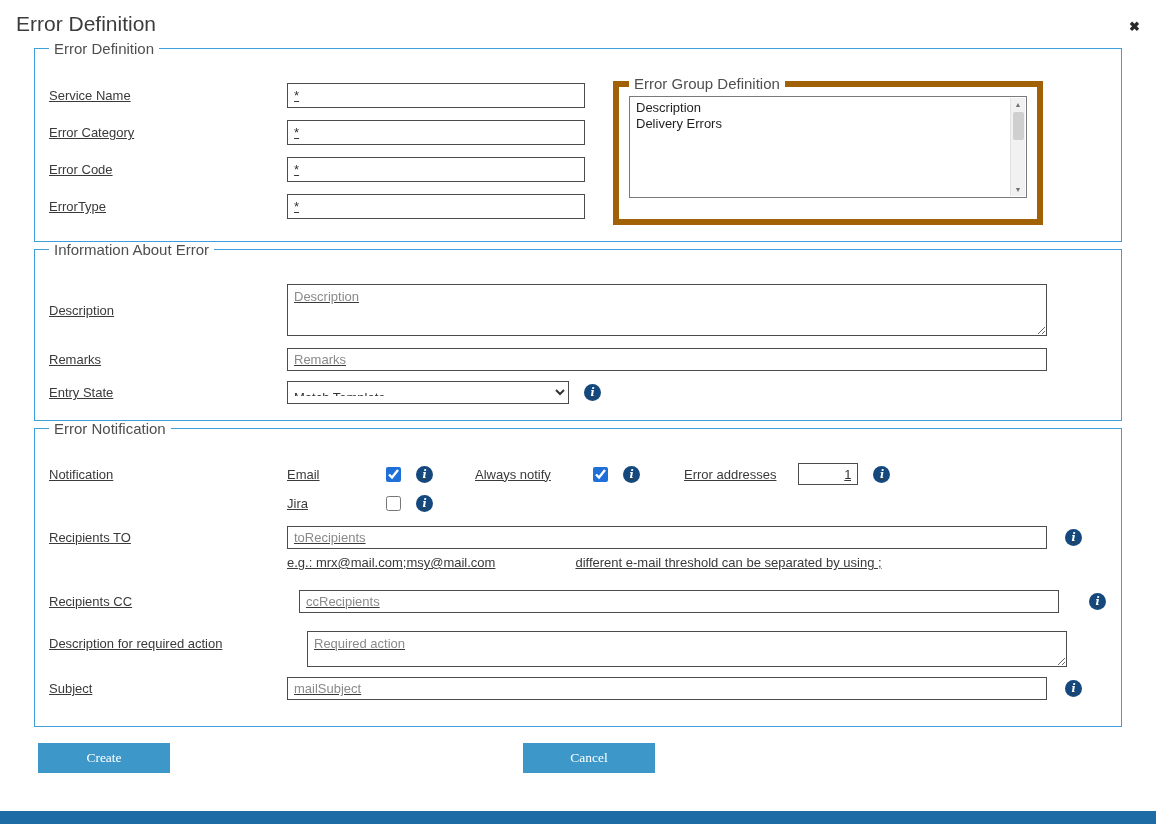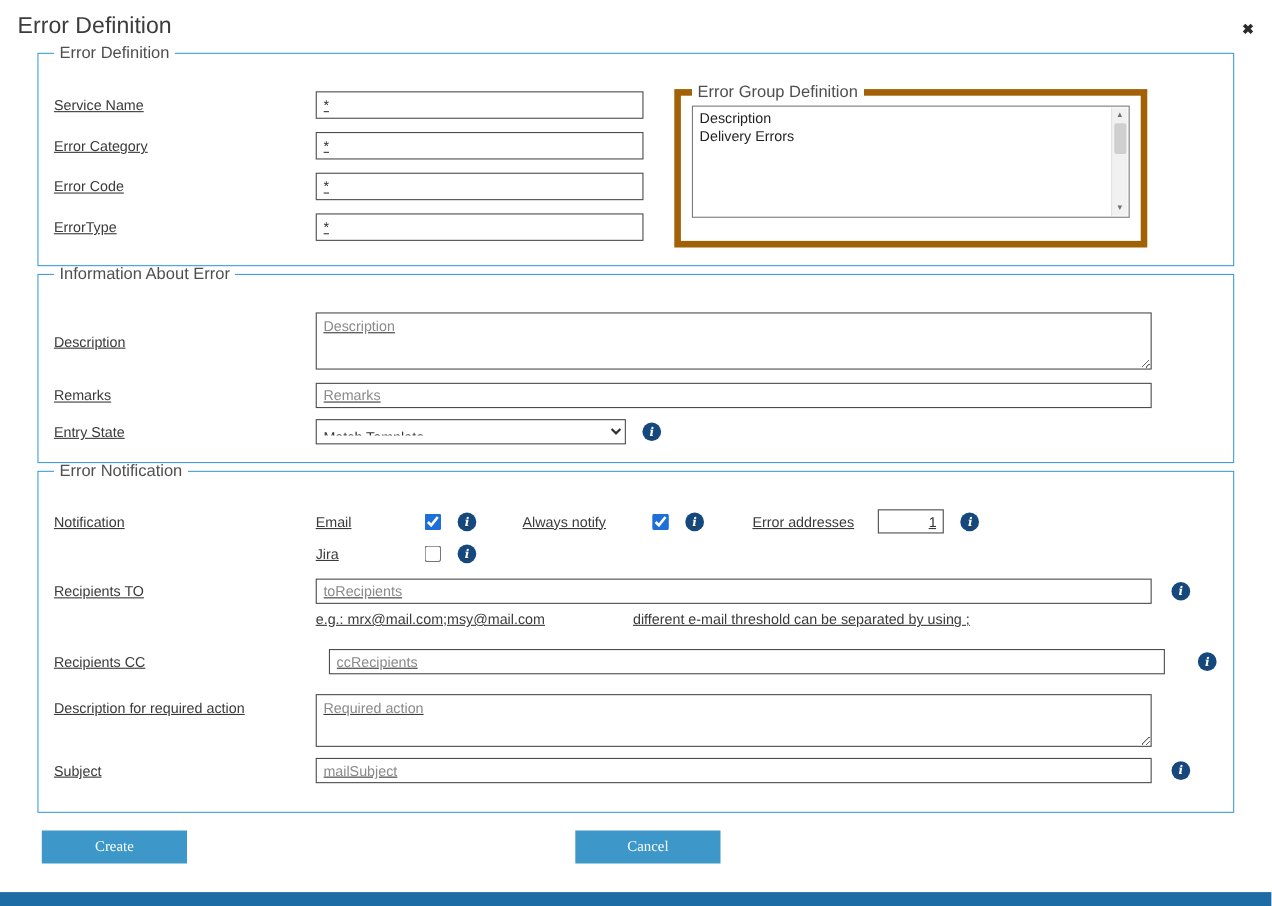--- a/index.html
+++ b/index.html
@@ -29,21 +29,21 @@
 
   input[type=text], textarea, select {
     border:1px solid #4c4c4c; font-family:inherit; font-size:13px;
     color:#333; padding:2px 6px; background:#fff; outline:none;
   }
   ::placeholder { color:#8a8a8a; opacity:1; }
 
   .input-short { width:298px; height:25px; }
   .input-long  { width:760px; height:23px; }
   textarea.desc { width:760px; height:52px; resize:both; padding:4px 6px; }
-  textarea.req  { width:760px; height:48px; resize:both; padding:4px 6px; }
+  textarea.req  { width:760px; height:36px; resize:both; padding:4px 6px; }
   select.entry  { width:282px; height:23px; padding:7px 2px; }
   .threshold    { width:60px; height:22px; text-align:right; }
 
   input[type=checkbox] { width:15px; height:15px; accent-color:#1f6fd8; margin:0; }
 
   .info-icon {
     display:inline-flex; width:17px; height:17px; border-radius:50%;
     background:#15497e; color:#fff; align-items:center; justify-content:center;
     font-family:"DejaVu Serif", serif; font-style:italic; font-weight:700;
     font-size:11px; flex:none; cursor:pointer; user-select:none;
@@ -198,21 +198,21 @@
       <span class="hint-example">e.g.: mrx@mail.com;msy@mail.com</span>
       <span class="hint-note">different e-mail threshold can be separated by using ;</span>
     </div>
 
     <div class="row" style="margin-bottom:18px;gap:12px;">
       <div class="label">Recipients CC</div>
       <input type="text" class="input-long" placeholder="ccRecipients" style="">
       <span class="info-icon input-info-gap">i</span>
     </div>
 
-    <div class="row top" style="margin-bottom:10px;">
+    <div class="row top" style="margin-bottom:10px;gap:20px;">
       <div class="label pt">Description for required action</div>
       <textarea class="req" placeholder="Required action" style=""></textarea>
     </div>
 
     <div class="row">
       <div class="label">Subject</div>
       <input type="text" class="input-long" placeholder="mailSubject" style="">
       <span class="info-icon input-info-gap">i</span>
     </div>
   </fieldset>

